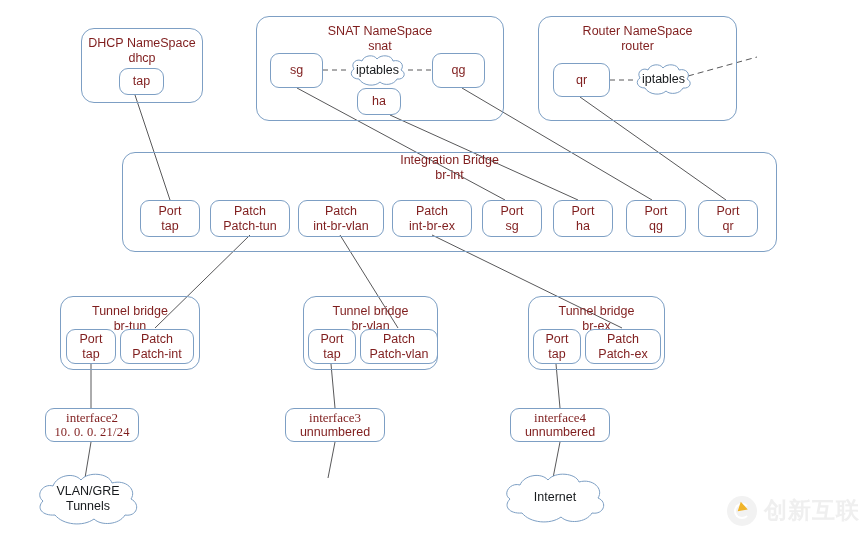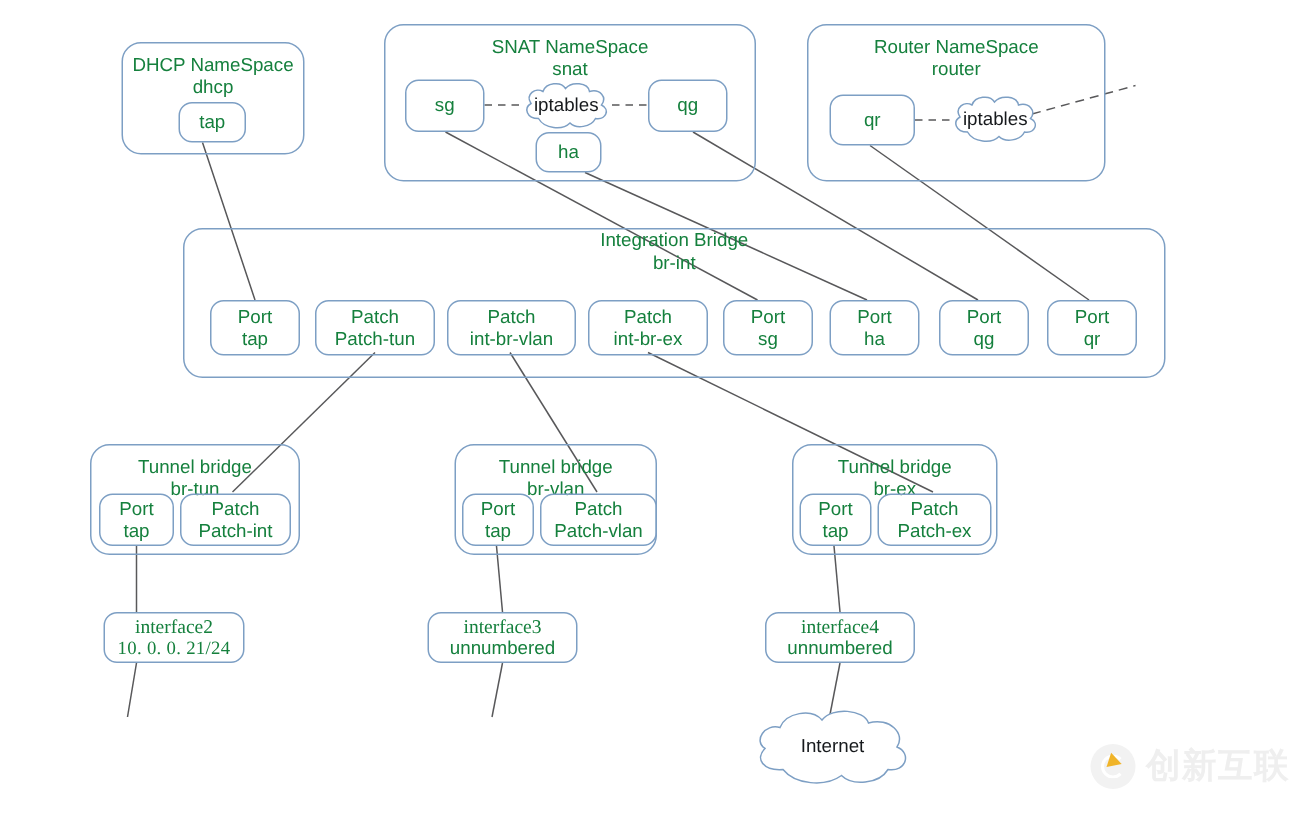--- a/index.html
+++ b/index.html
@@ -25,21 +25,21 @@
   .node {
     position: absolute;
     box-sizing: border-box;
     border: 1px solid #7d9fc4;
     border-radius: 9px;
     background: transparent;
     display: flex;
     flex-direction: column;
     align-items: center;
     justify-content: center;
-    color: #15803d;
+    color: #7f1d1d;
     font-size: 12.5px;
     line-height: 15px;
     text-align: center;
     white-space: nowrap;
   }
   .container-node {
     justify-content: flex-start;
     padding-top: 7px;
     border-radius: 13px;
   }
@@ -255,23 +255,30 @@
     <span class="ctitle">br-tun</span>
   </div>
   <div class="node" style="left:66px; top:329px; width:50px; height:35px;">
     <span>Port</span>
     <span>tap</span>
   </div>
   <div class="node" style="left:120px; top:329px; width:74px; height:35px;">
     <span>Patch</span>
     <span>Patch-int</span>
   </div>
-  <div class="node" style="left:45px; top:408px; width:94px; height:34px;margin-left:24px;">
+  <div class="node" style="left:45px; top:408px; width:94px; height:34px;">
     <span class="iface-name">interface2</span>
     <span class="serif-ip">10. 0. 0. 21/24</span>
+  </div>
+  <div class="cloud-node" style="left:33px; top:470px; width:110px; height:58px;">
+    <svg viewBox="0 0 110 58" xmlns="http://www.w3.org/2000/svg">
+      <path d="M22 45 C9 46 3 38 10 31 C2 25 10 13 20 16 C24 5 41 2 48 10 C55 1 76 3 79 13 C93 9 104 20 98 29 C108 34 104 47 92 45 C86 55 68 56 61 49 C50 57 30 55 22 45 Z" fill="#ffffff" stroke="#7d9fc4" stroke-width="1"></path>
+    </svg>
+    <span class="cloud-label">VLAN/GRE</span>
+    <span class="cloud-label">Tunnels</span>
   </div>
 
   <div class="node container-node" style="left:303px; top:296px; width:135px; height:74px;">
     <span class="ctitle">Tunnel bridge</span>
     <span class="ctitle">br-vlan</span>
   </div>
   <div class="node" style="left:308px; top:329px; width:48px; height:35px;">
     <span>Port</span>
     <span>tap</span>
   </div>

